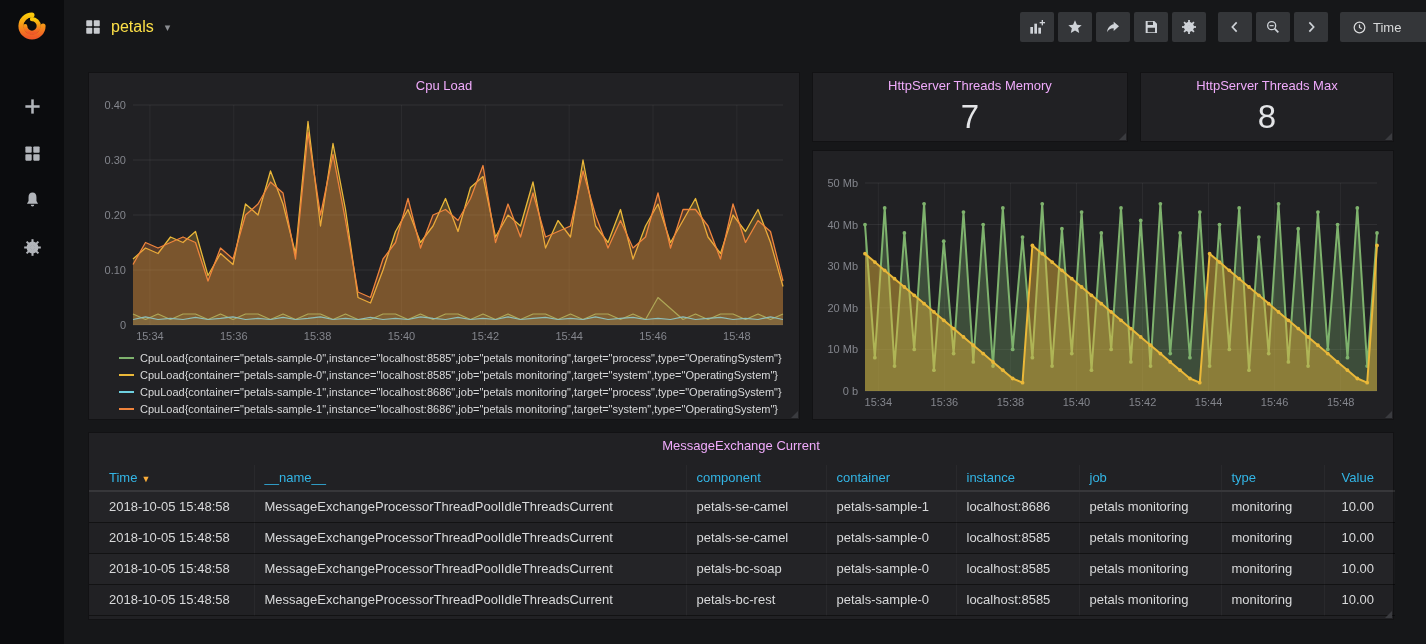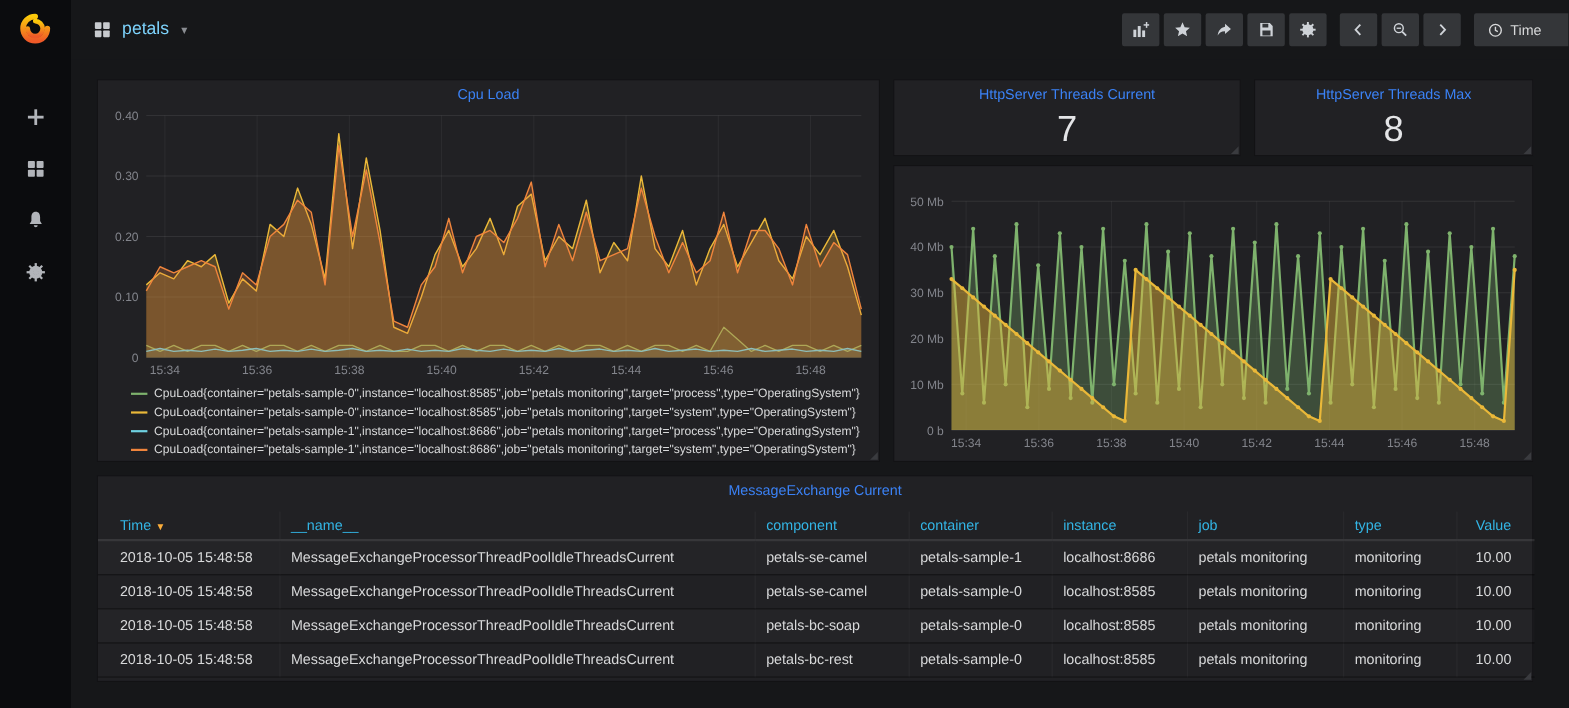--- a/index.html
+++ b/index.html
@@ -22,21 +22,21 @@
     color:#b2b5ba; cursor:pointer; }
   .side-item svg { width:19px; height:19px; }
   
   .main { margin-left:64px; }
   .navbar {
     height:54px; display:flex; align-items:center; padding:0 0 0 20px;
     background:#161719; overflow:hidden;
   }
   .dash-title-group { display:flex; align-items:center; gap:9px; cursor:pointer; }
   .dash-title-group svg { width:18px; height:18px; color:#c7cace; }
-  .dash-title { font-size:16px; font-weight:500; color:#7dd3fc; }
+  .dash-title { font-size:16px; font-weight:500; color:#fde047; }
   .caret { color:#8a8d92; font-size:11px; margin-left:2px; }
   .nav-right { margin-left:auto; display:flex; align-items:center; }
   .btn-group { display:flex; gap:4px; margin-left:12px; }
   .navbar-btn {
     width:34px; height:30px; background:#343639; border:none; border-radius:2px;
     display:flex; align-items:center; justify-content:center; color:#cfd3d8; cursor:pointer;
   }
   .navbar-btn svg { width:16px; height:16px; }
   .time-picker {
     flex:0 0 auto; height:30px; margin-left:12px; margin-right:-44px;
@@ -45,21 +45,21 @@
     color:#d8d9da; font-size:13px; cursor:pointer; width:130px;
   }
   .time-picker svg { width:15px; height:15px; flex:0 0 auto; }
   
   .dashboard { position:relative; height:590px; }
   .panel {
     position:absolute; background:#212124; border:1px solid #121214;
   }
   .panel-title {
     height:26px; line-height:26px; text-align:center; font-size:13px; font-weight:500;
-    color:#3b82f6; cursor:pointer; white-space:nowrap; overflow:hidden;
+    color:#f0abfc; cursor:pointer; white-space:nowrap; overflow:hidden;
   }
   .resize-handle {
     position:absolute; right:1px; bottom:1px; width:0; height:0;
     border-left:7px solid transparent; border-bottom:7px solid #3a3b3f; cursor:nwse-resize;
   }
   #panel-cpu   { left:24px;  top:18px;  width:712px; height:348px; }
   #panel-stat0 { left:748px; top:18px;  width:316px; height:70px; }
   #panel-stat1 { left:1076px;top:18px;  width:254px; height:70px; }
   #panel-jvm   { left:748px; top:96px;  width:582px; height:270px; }
   #panel-table { left:24px;  top:378px; width:1306px; height:188px; }
@@ -315,21 +315,21 @@
           </div>
           <div class="legend-item">
             <span class="legend-dash" style="background: rgb(239, 132, 60);"></span>
             <span>CpuLoad{container="petals-sample-1",instance="localhost:8686",job="petals monitoring",target="system",type="OperatingSystem"}</span>
           </div>
         </div>
       <div class="resize-handle"></div>
     </div>
 
     <div class="panel" id="panel-stat0">
-      <div class="panel-title">HttpServer Threads Current</div>
+      <div class="panel-title">HttpServer Threads Memory</div>
       <div class="stat-value">7</div>
       <div class="resize-handle"></div>
     </div>
 
     <div class="panel" id="panel-stat1">
       <div class="panel-title">HttpServer Threads Max</div>
       <div class="stat-value">8</div>
       <div class="resize-handle"></div>
     </div>
 

